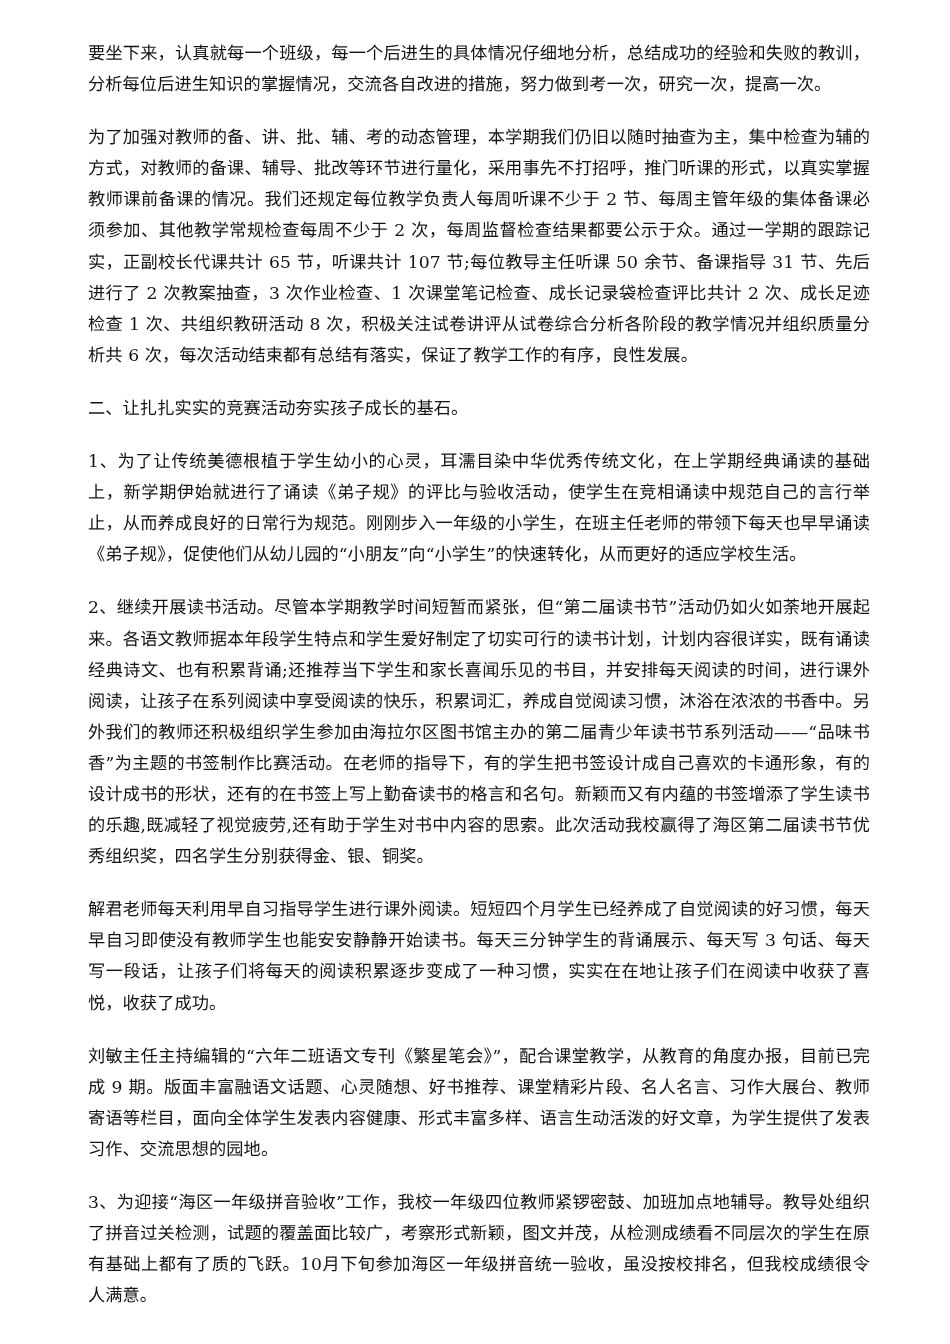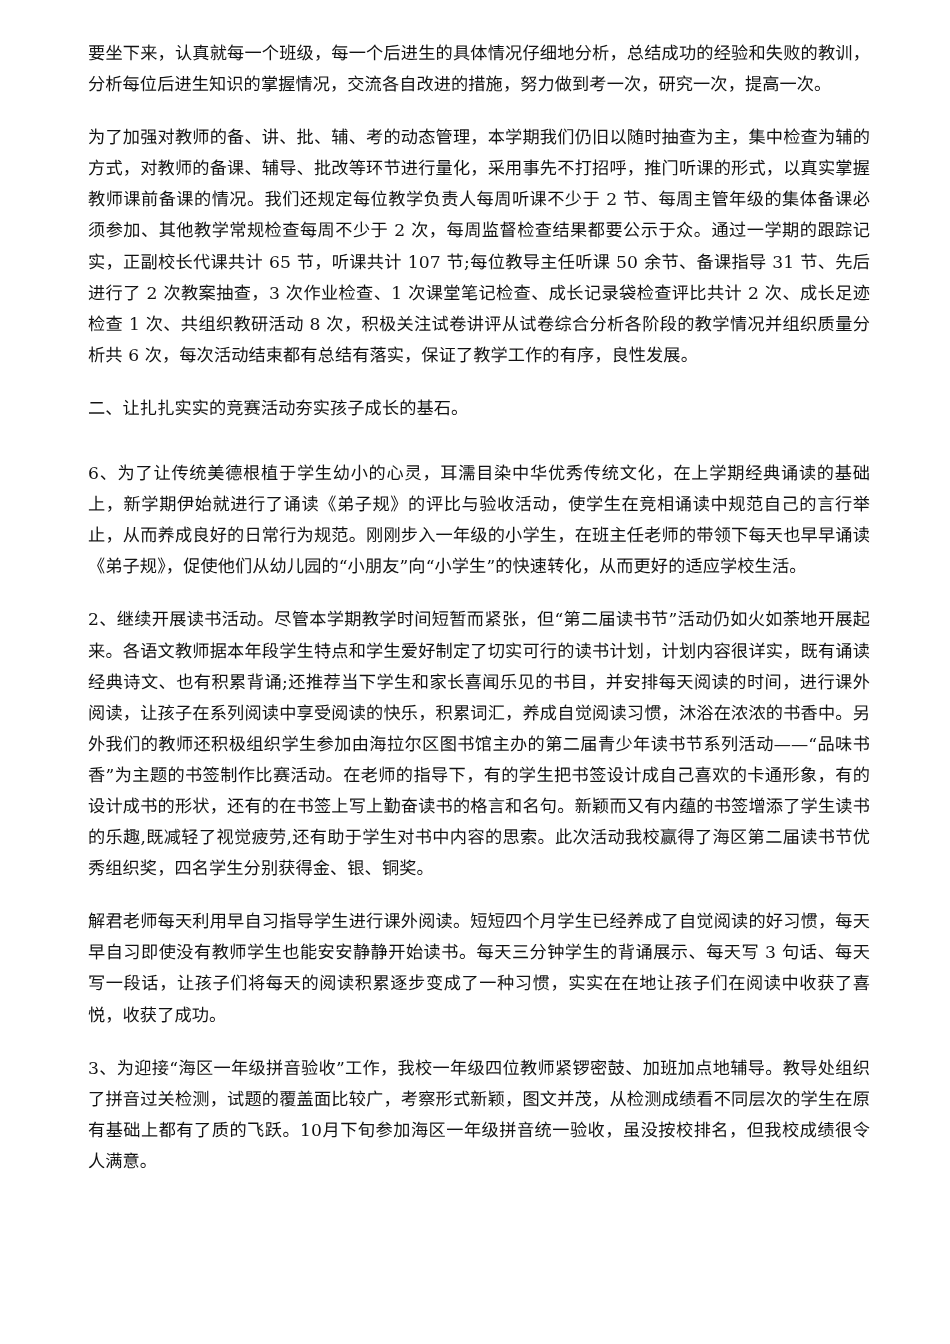--- a/index.html
+++ b/index.html
@@ -32,41 +32,42 @@
     line-height: 31.1px;
     text-align: justify;
     text-justify: inter-ideograph;
     letter-spacing: 0.1px;
     color: #121212;
     font-family: "DejaVu Serif", "Liberation Serif", serif;
     word-break: break-all;
     white-space: normal;
   }
   p.para.heading {
-    margin-bottom: 34px;
+    margin-bottom: 22px;
   }
   p.para.last {
     margin-bottom: 16px;
   }
 </style>
 </head>
 <body>
 
 <div id="page">
   <div class="doc-body">
 
     <p class="para">要坐下来，认真就每一个班级，每一个后进生的具体情况仔细地分析，总结成功的经验和失败的教训，分析每位后进生知识的掌握情况，交流各自改进的措施，努力做到考一次，研究一次，提高一次。</p>
 
     <p class="para">为了加强对教师的备、讲、批、辅、考的动态管理，本学期我们仍旧以随时抽查为主，集中检查为辅的方式，对教师的备课、辅导、批改等环节进行量化，采用事先不打招呼，推门听课的形式，以真实掌握教师课前备课的情况。我们还规定每位教学负责人每周听课不少于 2 节、每周主管年级的集体备课必须参加、其他教学常规检查每周不少于 2 次，每周监督检查结果都要公示于众。通过一学期的跟踪记实，正副校长代课共计 65 节，听课共计 107 节;每位教导主任听课 50 余节、备课指导 31 节、先后进行了 2 次教案抽查，3 次作业检查、1 次课堂笔记检查、成长记录袋检查评比共计 2 次、成长足迹检查 1 次、共组织教研活动 8 次，积极关注试卷讲评从试卷综合分析各阶段的教学情况并组织质量分析共 6 次，每次活动结束都有总结有落实，保证了教学工作的有序，良性发展。</p>
 
     <p class="para heading">二、让扎扎实实的竞赛活动夯实孩子成长的基石。</p>
 
-    <p class="para">6、为了让传统美德根植于学生幼小的心灵，耳濡目染中华优秀传统文化，在上学期经典诵读的基础上，新学期伊始就进行了诵读《弟子规》的评比与验收活动，使学生在竞相诵读中规范自己的言行举止，从而养成良好的日常行为规范。刚刚步入一年级的小学生，在班主任老师的带领下每天也早早诵读《弟子规》，促使他们从幼儿园的“小朋友”向“小学生”的快速转化，从而更好的适应学校生活。</p>
+    <p class="para">1、为了让传统美德根植于学生幼小的心灵，耳濡目染中华优秀传统文化，在上学期经典诵读的基础上，新学期伊始就进行了诵读《弟子规》的评比与验收活动，使学生在竞相诵读中规范自己的言行举止，从而养成良好的日常行为规范。刚刚步入一年级的小学生，在班主任老师的带领下每天也早早诵读《弟子规》，促使他们从幼儿园的“小朋友”向“小学生”的快速转化，从而更好的适应学校生活。</p>
 
     <p class="para">2、继续开展读书活动。尽管本学期教学时间短暂而紧张，但“第二届读书节”活动仍如火如荼地开展起来。各语文教师据本年段学生特点和学生爱好制定了切实可行的读书计划，计划内容很详实，既有诵读经典诗文、也有积累背诵;还推荐当下学生和家长喜闻乐见的书目，并安排每天阅读的时间，进行课外阅读，让孩子在系列阅读中享受阅读的快乐，积累词汇，养成自觉阅读习惯，沐浴在浓浓的书香中。另外我们的教师还积极组织学生参加由海拉尔区图书馆主办的第二届青少年读书节系列活动——“品味书香”为主题的书签制作比赛活动。在老师的指导下，有的学生把书签设计成自己喜欢的卡通形象，有的设计成书的形状，还有的在书签上写上勤奋读书的格言和名句。新颖而又有内蕴的书签增添了学生读书的乐趣,既减轻了视觉疲劳,还有助于学生对书中内容的思索。此次活动我校赢得了海区第二届读书节优秀组织奖，四名学生分别获得金、银、铜奖。</p>
 
     <p class="para">解君老师每天利用早自习指导学生进行课外阅读。短短四个月学生已经养成了自觉阅读的好习惯，每天早自习即使没有教师学生也能安安静静开始读书。每天三分钟学生的背诵展示、每天写 3 句话、每天写一段话，让孩子们将每天的阅读积累逐步变成了一种习惯，实实在在地让孩子们在阅读中收获了喜悦，收获了成功。</p>
 
+    <p class="para">刘敏主任主持编辑的“六年二班语文专刊《繁星笔会》”，配合课堂教学，从教育的角度办报，目前已完成 9 期。版面丰富融语文话题、心灵随想、好书推荐、课堂精彩片段、名人名言、习作大展台、教师寄语等栏目，面向全体学生发表内容健康、形式丰富多样、语言生动活泼的好文章，为学生提供了发表习作、交流思想的园地。</p>
 
     <p class="para last">3、为迎接“海区一年级拼音验收”工作，我校一年级四位教师紧锣密鼓、加班加点地辅导。教导处组织了拼音过关检测，试题的覆盖面比较广，考察形式新颖，图文并茂，从检测成绩看不同层次的学生在原有基础上都有了质的飞跃。10月下旬参加海区一年级拼音统一验收，虽没按校排名，但我校成绩很令人满意。</p>
 
   </div>
 </div>
 
 </body></html>

